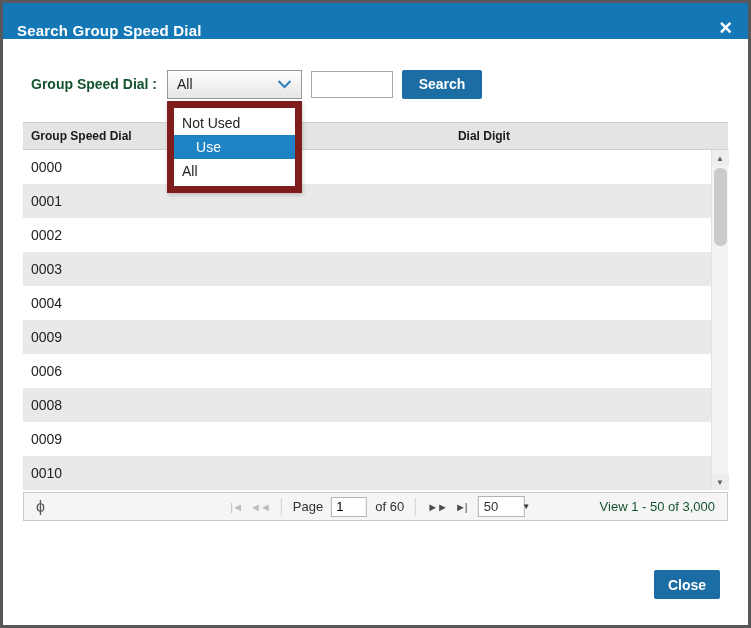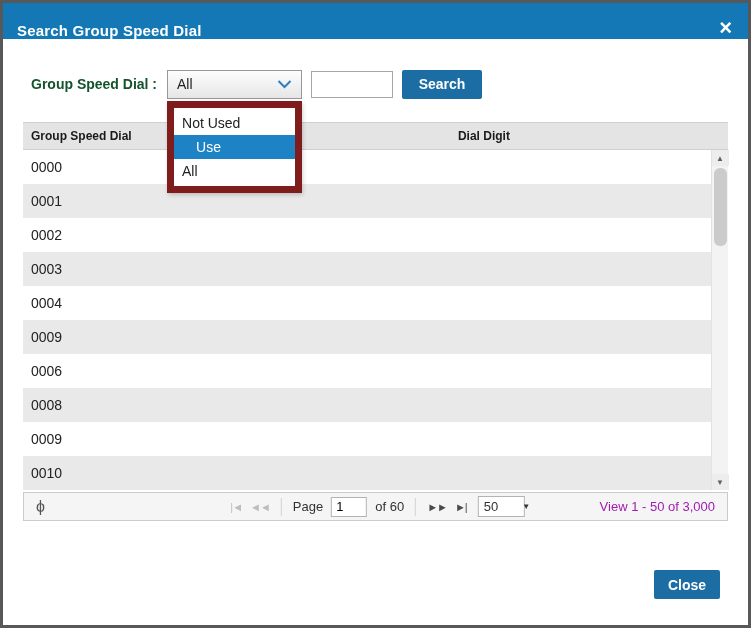--- a/index.html
+++ b/index.html
@@ -91,21 +91,21 @@
   .picon.disabled { color: #bdbdbd; cursor: default; }
   .psep { width: 1px; height: 18px; background: #d3d3d3; margin: 0 7px; }
   .ptext { margin: 0 4px; white-space: nowrap; }
   .page-input { width: 36px; height: 20px; border: 1px solid #b3b3b3; font-size: 13px; padding: 0 4px; margin: 0 4px; font-family: "Liberation Sans", sans-serif; }
   .psize {
     width: 47px; height: 21px; border: 1px solid #b3b3b3; background: #fff;
     display: flex; align-items: center; justify-content: space-between;
     padding: 0 5px; margin-left: 7px; font-size: 13px; cursor: pointer; gap: 24px;
   }
   .psize .pcaret { font-size: 8px; color: #333; }
-  .view-info { margin-left: auto; font-size: 13px; color: #a21caf; }
+  .view-info { margin-left: auto; font-size: 13px; color: #14532d; }
 
   
   .close-area { position: absolute; right: 28px; bottom: 26px; }
   .btn-close { width: 66px; height: 29px; }
 </style>
 </head>
 <body>
 
 <div class="dialog">
 

